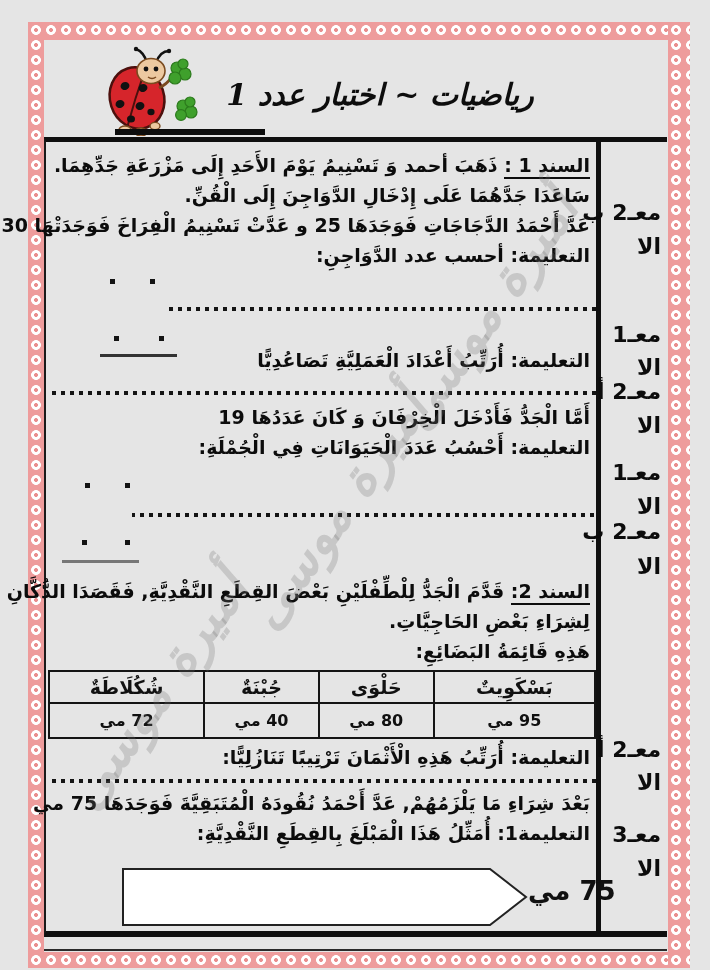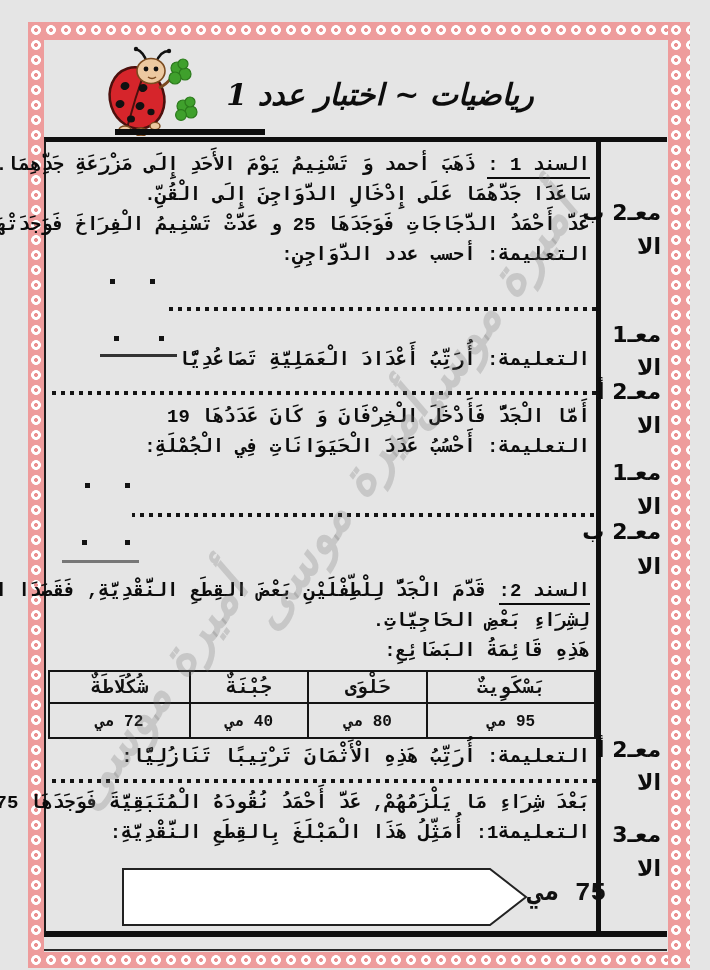--- a/index.html
+++ b/index.html
@@ -15,21 +15,21 @@
   .pb-right{left:668px;top:22px;width:22px;height:946px;}
 
   .hdr-title{position:absolute;left:215px;top:62px;width:330px;height:64px;
     display:flex;align-items:center;justify-content:center;
     font-family:"DejaVu Serif",serif;font-style:italic;font-weight:bold;font-size:30px;color:#0d0d0d;}
   .hdr-underseg{position:absolute;left:115px;top:129px;width:150px;height:6px;background:#0d0d0d;}
 
   #content-box{position:absolute;left:44px;top:137px;width:623px;height:800px;box-sizing:border-box;
     border-top:5px solid #0f0f0f;border-bottom:6px solid #0f0f0f;border-left:2px solid #1a1a1a;
     display:flex;flex-direction:row;}
-  #main-area{position:relative;width:548px;height:100%;direction:rtl;font-family:Liberation Mono, monospace;}
+  #main-area{position:relative;width:548px;height:100%;direction:rtl;}
   #sep-line{width:5px;height:100%;background:#101010;}
   #margin-col{position:relative;width:66px;height:100%;direction:rtl;}
   .bottom-thinline{position:absolute;left:44px;top:949px;width:623px;height:2px;background:#2a2a2a;}
 
   .tline{position:absolute;right:6px;white-space:nowrap;font-weight:bold;font-size:19px;line-height:30px;color:#0c0c0c;}
   .tline .uhead{border-bottom:2px solid #0c0c0c;padding-bottom:1px;}
   .dot{position:absolute;width:5px;height:5px;background:#141414;}
   .dotline{position:absolute;height:4px;
     background-image:repeating-linear-gradient(to left,#141414 0 4px,rgba(0,0,0,0) 4px 9px);}
   .solidline{position:absolute;height:3px;background:#555;}

